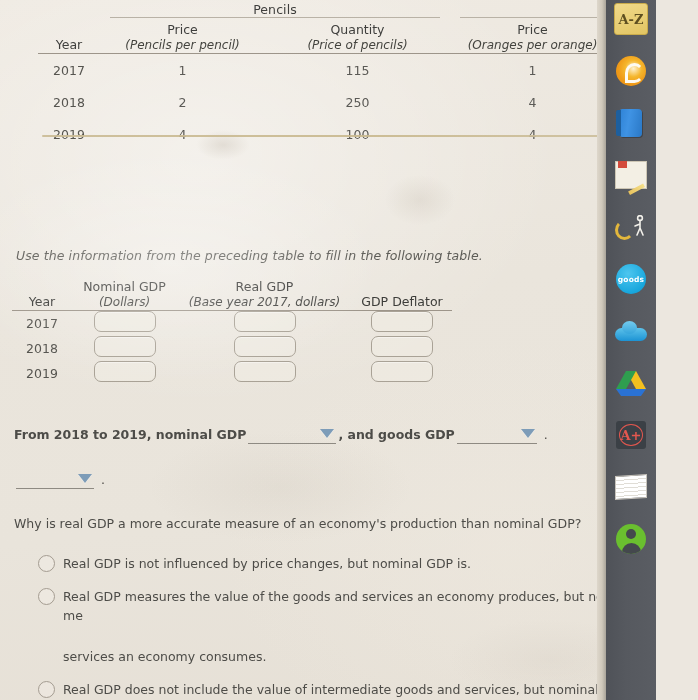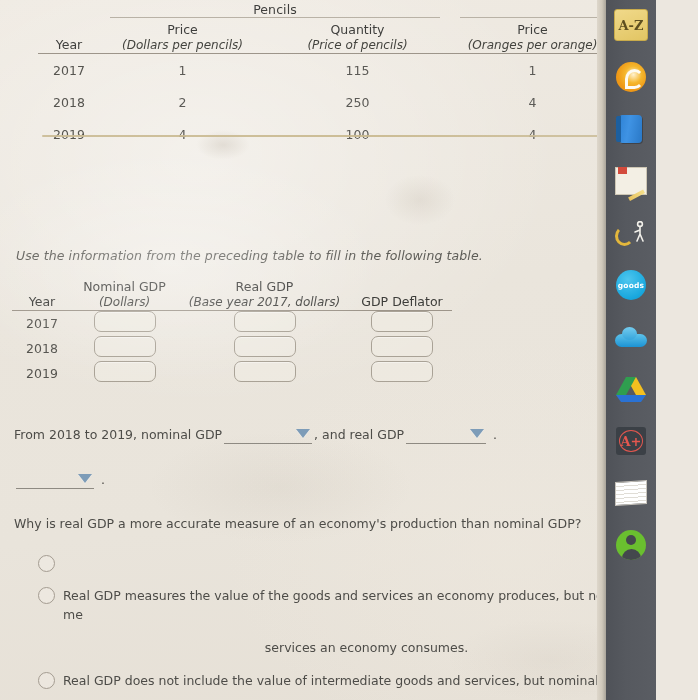--- a/index.html
+++ b/index.html
@@ -183,21 +183,21 @@
   .sentence {
     position: absolute;
     font-size: 12.5px;
     color: #4d4c48;
     white-space: nowrap;
     display: flex;
     align-items: flex-end;
   }
   #sentence-1 { left: 14px; top: 425px; }
   #sentence-2 { left: 14px; top: 470px; }
-  .sent-text { line-height: 18px; }
+  .sent-text { line-height: 18px; font-weight: bold; }
   .dropdown {
     display: inline-flex;
     align-items: center;
     justify-content: flex-end;
     position: relative;
     height: 18px;
     border-bottom: 1.4px solid #8e8a82;
     cursor: pointer;
     margin: 0 2px;
   }
@@ -241,38 +241,37 @@
     margin-top: 1px;
     margin-right: 8px;
     background: rgba(245,241,234,0.35);
   }
   .mcq-text {
     font-size: 12.5px;
     color: #4d4c48;
     line-height: 19px;
     max-width: 612px;
   }
-  .mcq-text .cont { display: block; margin-top: 14px; text-align: center; }
+  .mcq-text .cont { display: block; margin-top: 22px; }
 
   
   #dock-edge {
     position: absolute;
     right: 50px; top: 0;
     width: 9px; height: 700px;
     background: linear-gradient(90deg, #ded7cb 0%, #cfc8bb 55%, #a9a49a 100%);
   }
   #dock {
     position: absolute;
     right: 0; top: 0;
     width: 50px; height: 700px;
     background: linear-gradient(90deg, #4f5258 0%, #56595f 40%, #5a5d63 100%);
     display: flex;
     flex-direction: column;
     align-items: center;
-    padding-top: 6px;
     box-sizing: border-box;
     overflow: hidden;
   }
   .dock-item {
     width: 38px; height: 38px;
     margin-bottom: 14px;
     display: flex;
     align-items: center;
     justify-content: center;
     flex: 0 0 auto;
@@ -459,21 +458,21 @@
         </tr>
         <tr>
           <td></td>
           <td class="hdr-main">Price</td>
           <td class="hdr-main">Quantity</td>
           <td class="hdr-main">Price</td>
           <td class="hdr-main">Quantity</td>
         </tr>
         <tr>
           <td class="hdr-year">Year</td>
-          <td class="hdr-sub">(Dollars per pencils)</td>
+          <td class="hdr-sub">(Pencils per pencil)</td>
           <td class="hdr-sub">(Price of pencils)</td>
           <td class="hdr-sub">(Oranges per orange)</td>
           <td class="hdr-sub">(Number of orang</td>
         </tr>
         <tr class="head-rule">
             <td></td>
             <td></td>
             <td></td>
             <td></td>
             <td></td>
@@ -558,41 +557,42 @@
       </tbody>
     </table>
   </div>
 
   <div class="sentence" id="sentence-1">
     <span class="sent-text">From 2018 to 2019, nominal GDP</span>
     <span class="dropdown dd-1">
       <span></span>
       <span class="dd-arrow"></span>
     </span>
-    <span class="sent-text">, and real GDP</span>
+    <span class="sent-text">, and goods GDP</span>
     <span class="dropdown dd-2">
       <span></span>
       <span class="dd-arrow"></span>
     </span>
     <span class="period">.</span>
   </div>
 
   <div class="sentence" id="sentence-2">
     <span class="dropdown dd-3">
       <span></span>
       <span class="dd-arrow"></span>
     </span>
     <span class="period">.</span>
   </div>
 
   <div id="mcq-question">Why is real GDP a more accurate measure of an economy's production than nominal GDP?</div>
 
   <div id="mcq-list">
     <div class="mcq-option">
       <span class="radio"></span>
+      <span class="mcq-text">Real GDP is not influenced by price changes, but nominal GDP is.</span>
     </div>
     <div class="mcq-option">
       <span class="radio"></span>
       <span class="mcq-text">
         <span>Real GDP measures the value of the goods and services an economy produces, but nominal GDP me</span>
         <span class="cont">services an economy consumes.</span>
       </span>
     </div>
     <div class="mcq-option">
       <span class="radio"></span>

